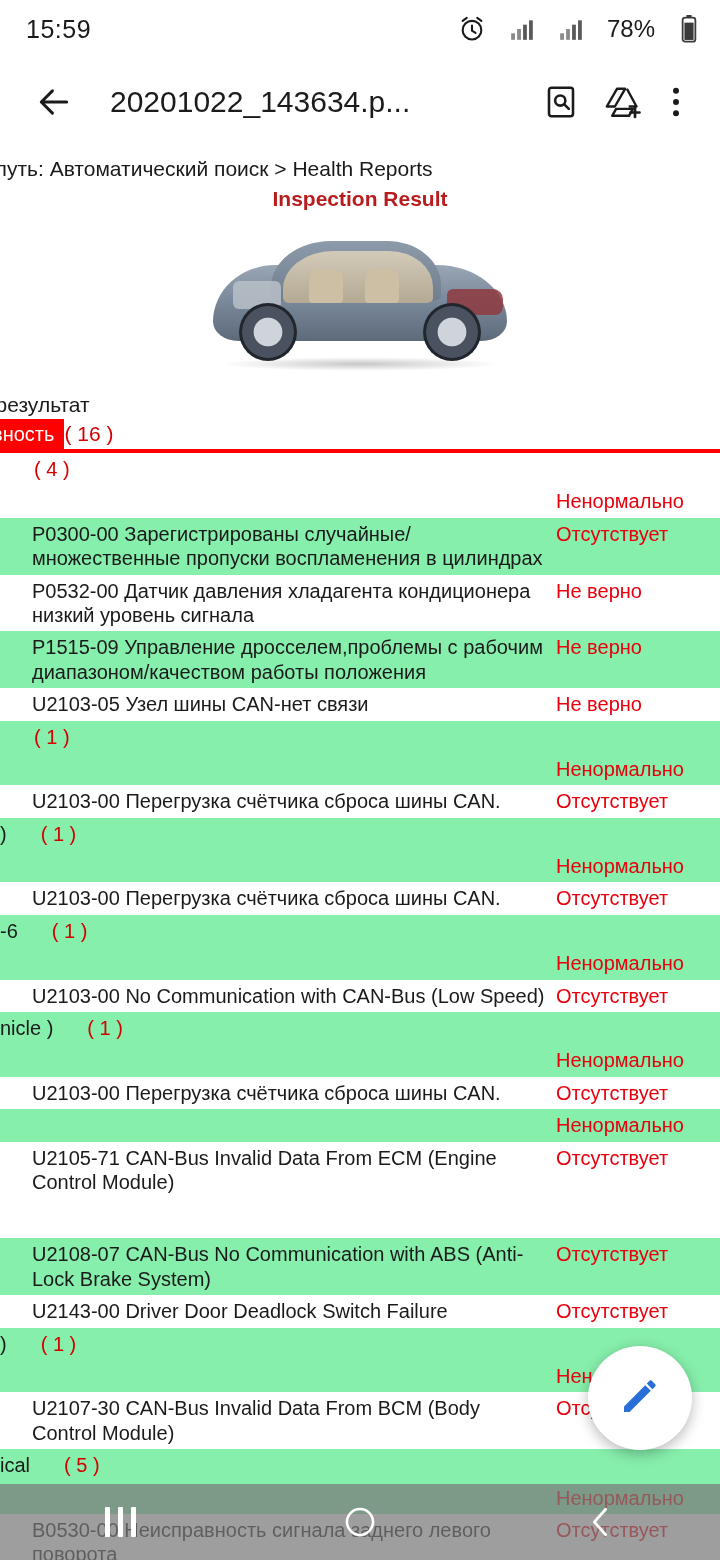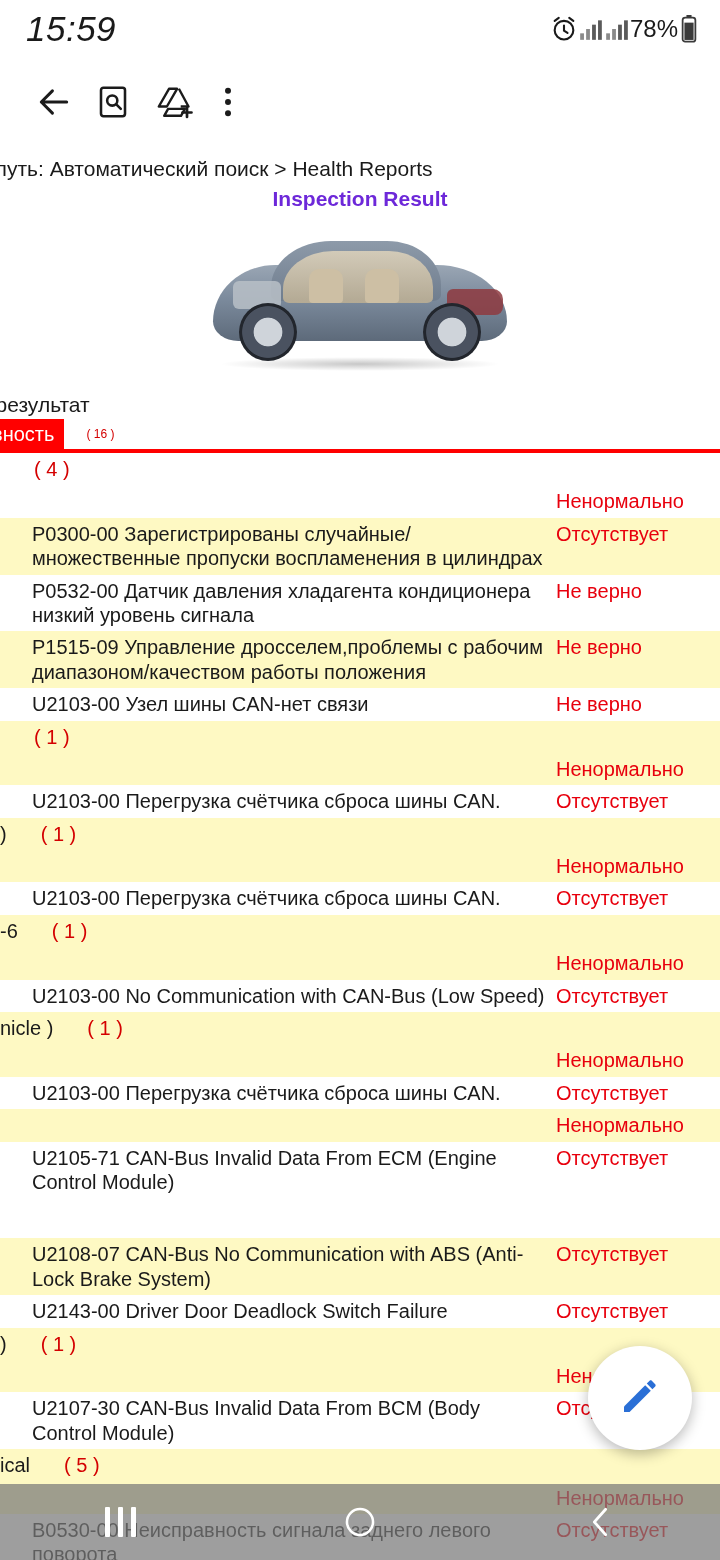--- a/index.html
+++ b/index.html
@@ -11,22 +11,22 @@
   }
   body { position: relative; }
 
   
   .statusbar {
     height: 58px; width: 100%;
     display: flex; align-items: center; justify-content: space-between;
     padding: 0 22px 0 26px;
     background: #fff; color: #1a1a1a;
   }
-  .statusbar .time { font-size: 35px; letter-spacing: .5px; font-style: italic; }
-  .status-right { display: flex; align-items: center; gap: 0; }
+  .statusbar .time { font-size: 25px; letter-spacing: .5px; }
+  .status-right { display: flex; align-items: center; gap: 23px; }
   .status-right svg { display: block; }
   .battery-text { font-size: 24px; margin-right: 2px; }
 
   
   .appbar {
     height: 88px; width: 100%;
     display: flex; align-items: center;
     padding: 0 22px 0 26px;
     background: #fff;
   }
@@ -49,21 +49,21 @@
     overflow: hidden;
   }
   .breadcrumb {
     font-size: 21px; color: #1a1a1a;
     padding: 11px 0 0 0;
     margin-left: -22px;
     white-space: nowrap;
   }
   .doc-title {
     text-align: center;
-    font-size: 21px; font-weight: bold; color: #6d28d9;
+    font-size: 21px; font-weight: bold; color: #b91c1c;
     padding: 6px 0 2px 0;
   }
   .car-wrap { display: flex; justify-content: center; padding: 16px 0 10px 0; }
 
   
   .car { position: relative; width: 310px; height: 150px; }
   .car .body {
     position: absolute; left: 8px; top: 36px; width: 294px; height: 76px;
     background: linear-gradient(180deg,#9aa6b4 0%, #7b8a9c 45%, #5d6a7a 100%);
     border-radius: 64px 72px 26px 26px / 58px 58px 20px 20px;
@@ -115,32 +115,32 @@
     display: flex; align-items: center;
     height: 30px;
     margin-left: -48px;
   }
   .sys-header .redbar {
     background: #ff0000; color: #fff;
     font-size: 20px; height: 30px; line-height: 30px;
     padding: 0 10px 0 40px;
     white-space: nowrap;
   }
-  .sys-header .cnt { color: #d40000; font-size: 12px; padding-left: 22px; }
+  .sys-header .cnt { color: #d40000; font-size: 21px; }
   .redline { height: 4px; background: #ff0000; width: 100%; }
 
   
   .tbl { width: 100%; }
   .row {
     display: flex; align-items: flex-start;
     min-height: 30px;
     font-size: 20px;
     line-height: 1.22;
   }
-  .row.alt { background: #fef9c3; }
+  .row.alt { background: #86efac; }
   .row .left {
     flex: 1;
     padding: 4px 6px 4px 0;
     color: #1a1a1a;
     margin-left: -48px;
     padding-left: 48px;
   }
   .row .desc { padding-left: 32px; display: block; }
   .row .cnt { color: #d40000; padding-left: 34px; }
   .row .status {
@@ -208,20 +208,21 @@
     </span>
   </div>
 </div>
 
 <div class="appbar">
   <div class="back">
     <svg width="38" height="38" viewBox="0 0 24 24">
         <path d="M20 12H4M11 5l-7 7 7 7" fill="none" stroke="#1b1b1b" stroke-width="1.9" stroke-linecap="round" stroke-linejoin="round"></path>
       </svg>
   </div>
+  <div class="title">20201022_143634.p...</div>
   <div class="act">
     <svg width="36" height="36" viewBox="0 0 24 24">
         <rect x="4" y="2.5" width="16" height="19" rx="1.6" fill="none" stroke="#1b1b1b" stroke-width="1.7"></rect>
         <circle cx="11.5" cy="11" r="3.4" fill="none" stroke="#1b1b1b" stroke-width="1.7"></circle>
         <path d="M14.2 13.6l3 3" stroke="#1b1b1b" stroke-width="1.7" stroke-linecap="round"></path>
       </svg>
   </div>
   <div class="act">
     <svg width="40" height="36" viewBox="0 0 26 24">
         <path d="M9 3.2L2.2 15h5.4L14.4 3.2z" fill="none" stroke="#1b1b1b" stroke-width="1.6" stroke-linejoin="round"></path>
@@ -289,21 +290,21 @@
         <div class="status">Не верно</div>
       </div>
       <div class="row alt">
         <div class="left">
           <span class="desc">P1515-09 Управление дросселем,проблемы с рабочим диапазоном/качеством работы положения</span>
         </div>
         <div class="status">Не верно</div>
       </div>
       <div class="row">
         <div class="left">
-          <span class="desc">U2103-00 Узел шины CAN-нет связи</span>
+          <span class="desc">U2103-05 Узел шины CAN-нет связи</span>
         </div>
         <div class="status">Не верно</div>
       </div>
       <div class="row alt">
         <div class="left"><span class="cnt">( 1 )</span></div>
         <div class="status"></div>
       </div>
       <div class="row alt">
         <div class="left">&nbsp;</div>
         <div class="status">Ненормально</div>

